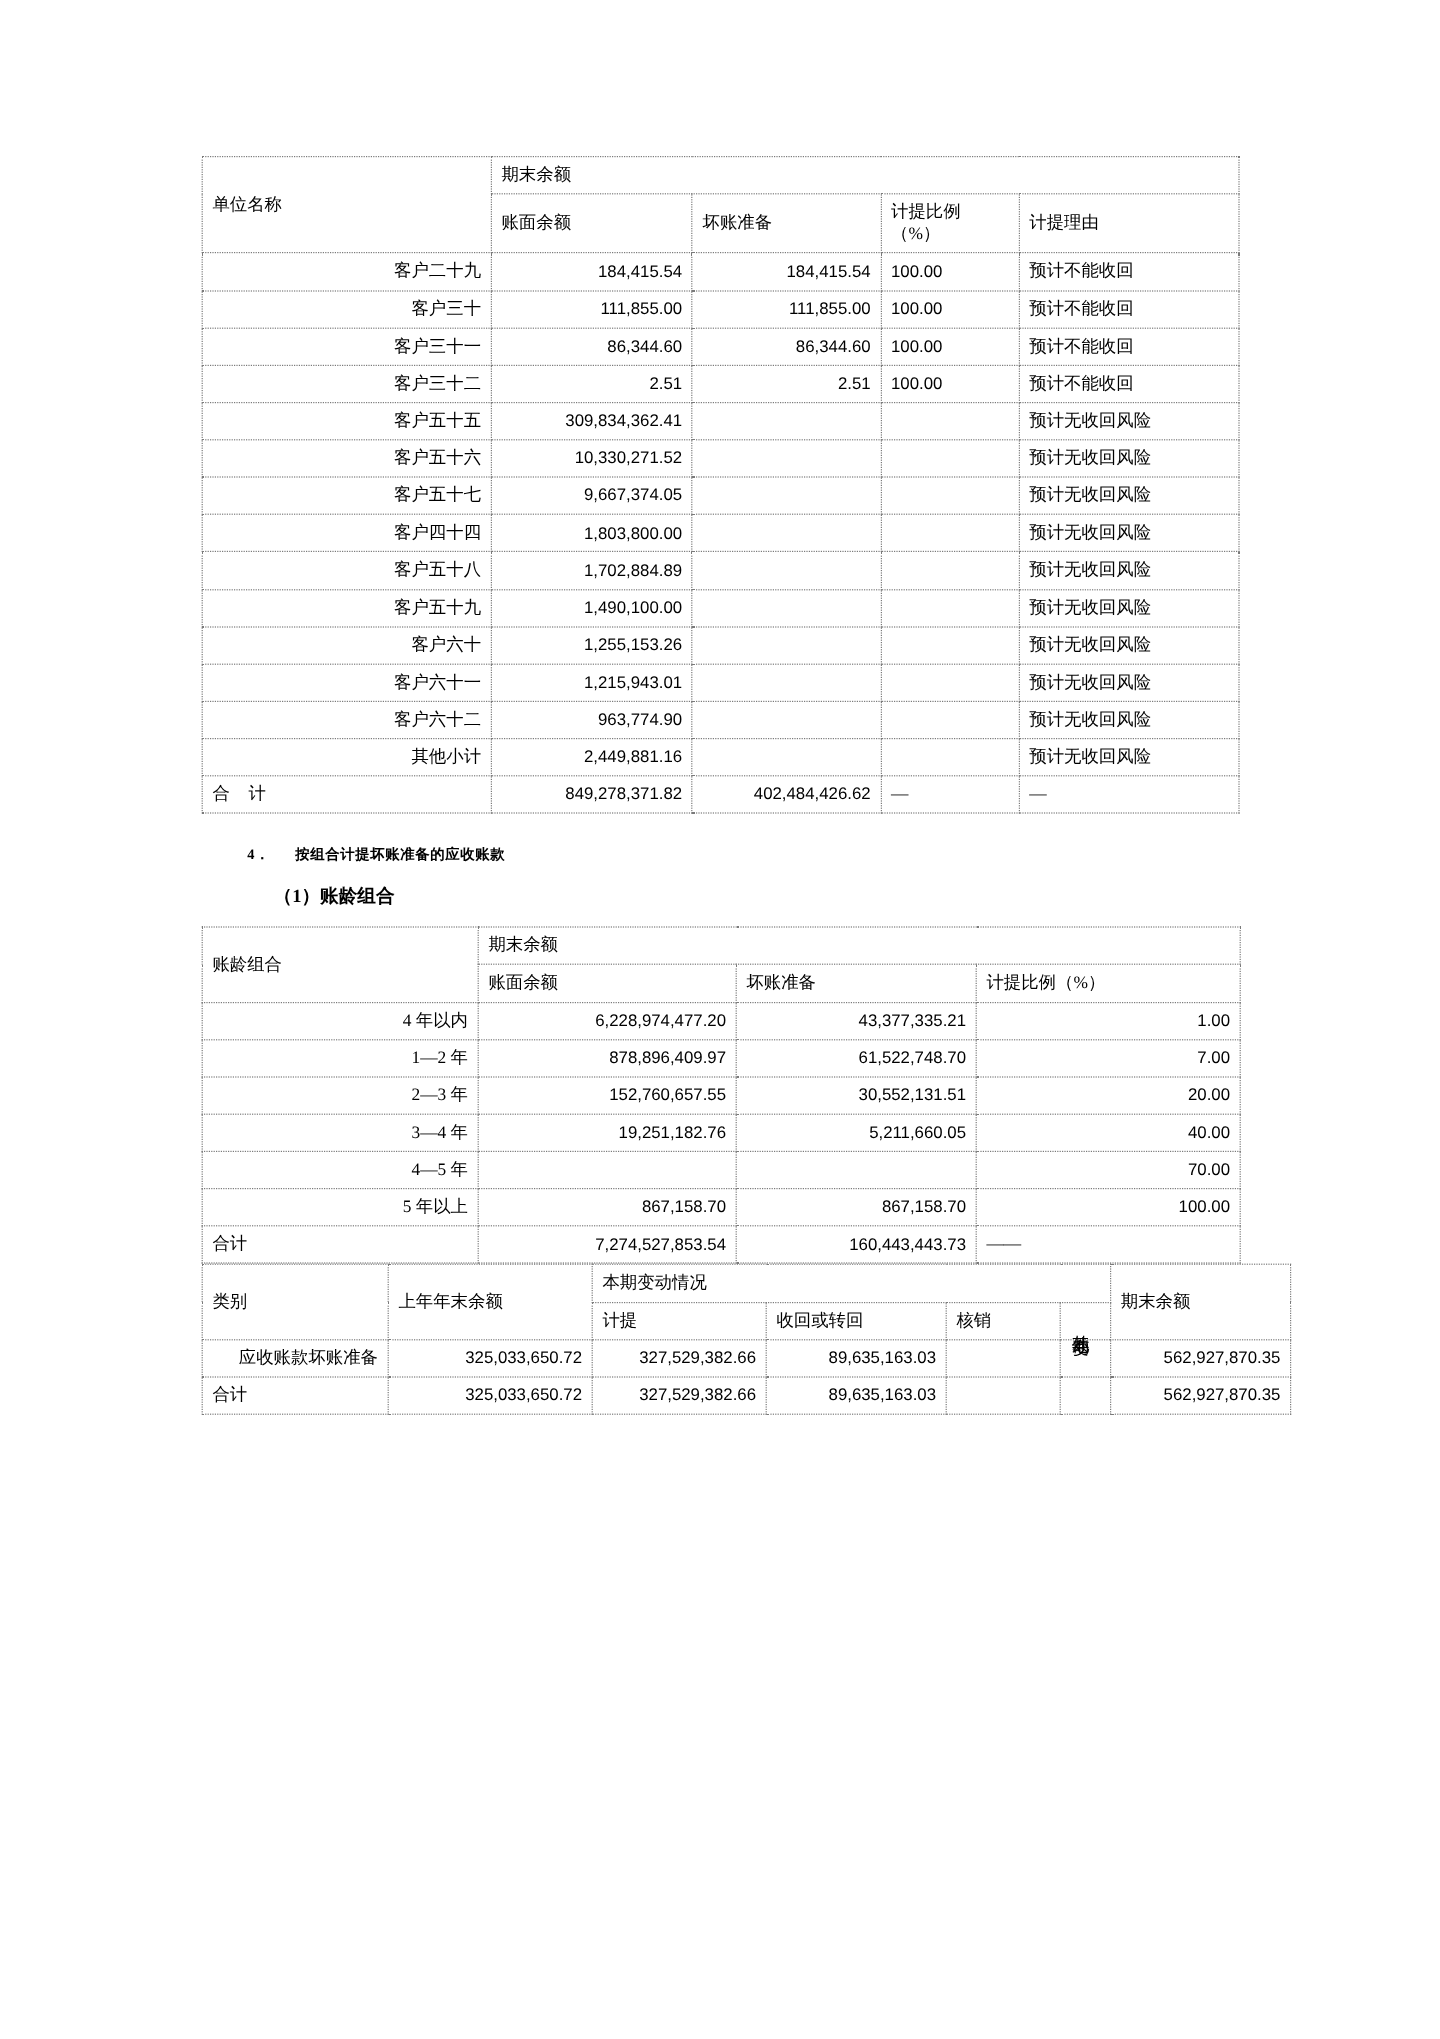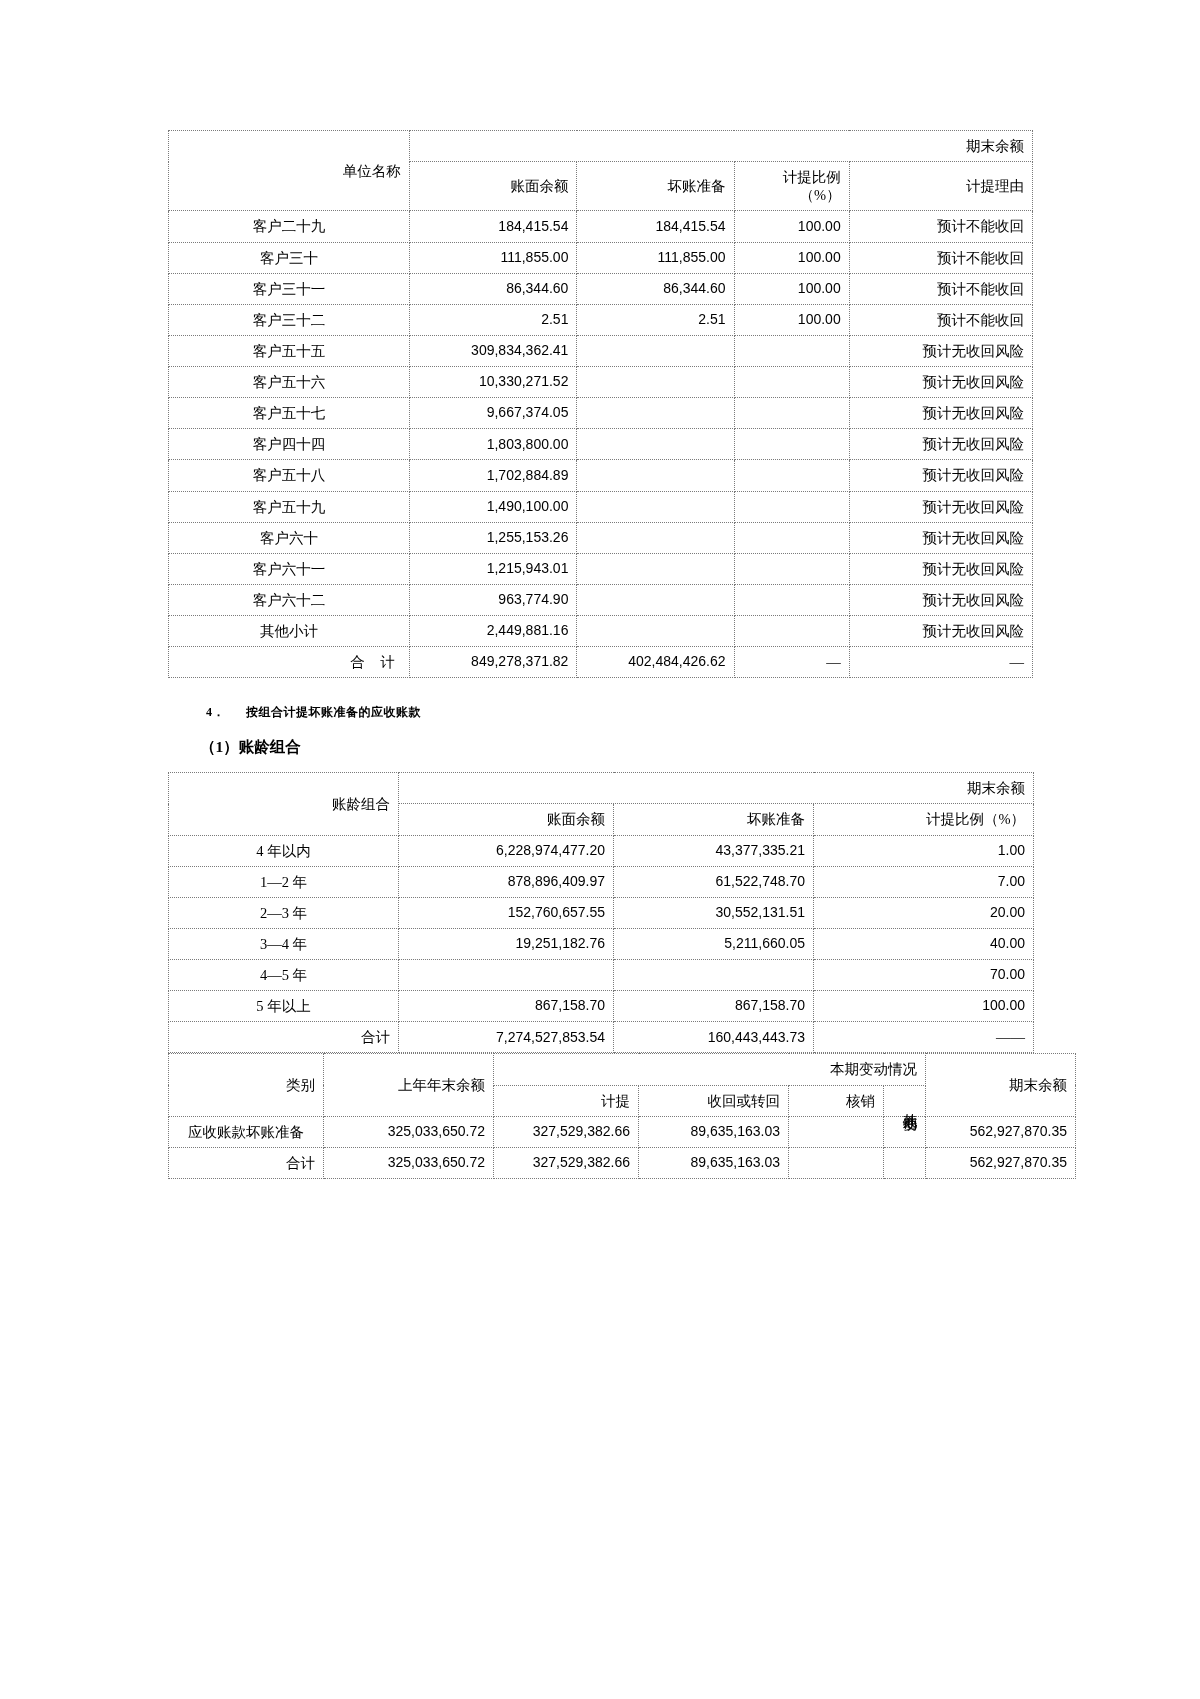--- a/index.html
+++ b/index.html
@@ -38,34 +38,34 @@
     border: 1px dotted #7a7a7a;
     padding: 6px 8px;
     font-weight: normal;
     vertical-align: middle;
     line-height: 1.25;
   }
   .tbl-top td, .tbl-top th { border-top: 2px solid #000; }
   .tbl-bottom td { border-bottom: 2px solid #000; }
   .thick-bottom td, .thick-bottom th { border-bottom: 1.5px solid #333; }
 
-  .c { text-align: right; }
+  .c { text-align: left; }
   .r { text-align: right; }
-  .l { text-align: center; }
+  .l { text-align: right; }
 
   .sec-head {
     font-weight: bold;
     font-size: 12px;
     margin: 26px 0 14px 38px;
     letter-spacing: 0.5px;
   }
   .sub-head {
     font-weight: bold;
     font-size: 15.5px;
-    margin: 16px 0 14px 32px;
+    margin: 16px 0 14px 60px;
   }
   .num { font-family: "Liberation Sans", sans-serif; font-size: 14px; }
   .vert {
     writing-mode: vertical-rl;
     text-orientation: upright;
     letter-spacing: 1px;
     display: inline-block;
     line-height: 1;
   }
   .wide-sp { letter-spacing: 6px; }

